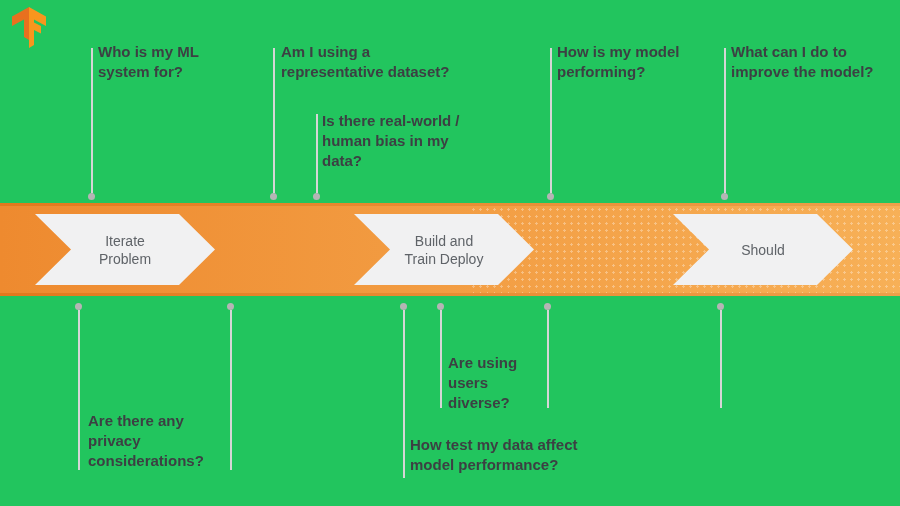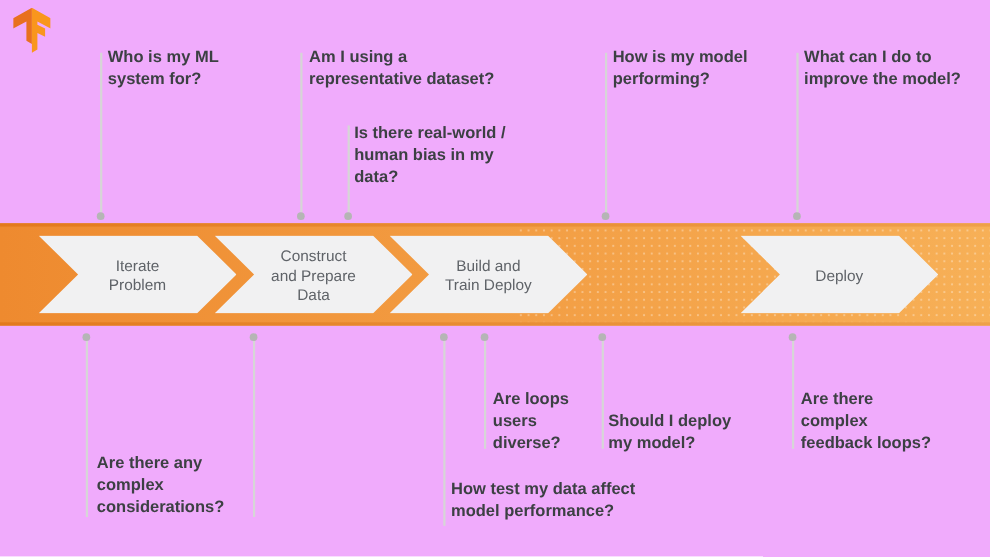--- a/index.html
+++ b/index.html
@@ -1,18 +1,18 @@
 <!DOCTYPE html>
 <html style="--band-left: #ee8a2f; --band-right: #f7b057; --band-edge: #e2791d; --chevron-fill: #f1f1f2; --stage-label: #5f6368; --question-text: #3c4043; --connector-line: #d6d6d6; --connector-dot: #b5b5b5; --logo-dark: #e8701f; --logo-light: #f9961d;"><head>
 <meta charset="utf-8">
 <style>
   html,body{margin:0;padding:0;background:#fff;}
   *{box-sizing:border-box;}
   .canvas{
-    position:relative;width:900px;height:506px;background:#f0abfc;overflow:hidden;
+    position:relative;width:900px;height:506px;background:#22c55e;overflow:hidden;
     font-family:"Liberation Sans",sans-serif;
   }
   .tf-logo{position:absolute;left:12px;top:7px;width:34px;height:42px;}
   .question{
     position:absolute;font-weight:bold;font-size:15px;line-height:20px;
     color:var(--question-text,#3c4043);white-space:pre-line;
   }
   .vline{
     position:absolute;width:2px;background:var(--connector-line,#d6d6d6);
   }
@@ -82,54 +82,44 @@
 
   <div class="band"></div>
   <div class="band-texture"></div>
   <div class="band-edge top"></div>
   <div class="band-edge bottom"></div>
 
   <div class="chevron" style="left:35px">
     <div class="stage-label">Iterate
 Problem</div>
   </div>
-  <div class="chevron" style="left:195px">
-    <div class="stage-label">Construct
-and Prepare
-Data</div>
-  </div>
   <div class="chevron" style="left:354px">
     <div class="stage-label">Build and
 Train Deploy</div>
   </div>
   <div class="chevron" style="left:673px">
-    <div class="stage-label">Deploy</div>
+    <div class="stage-label">Should</div>
   </div>
 
   <div class="dot" style="left:75px;top:303px"></div>
   <div class="dot" style="left:227px;top:303px"></div>
   <div class="dot" style="left:400px;top:303px"></div>
   <div class="dot" style="left:437px;top:303px"></div>
   <div class="dot" style="left:544px;top:303px"></div>
   <div class="dot" style="left:717px;top:303px"></div>
 
   <div class="vline" style="left:78px;top:310px;height:160px"></div>
   <div class="vline" style="left:230px;top:310px;height:160px"></div>
   <div class="vline" style="left:403px;top:310px;height:168px"></div>
   <div class="vline" style="left:440px;top:310px;height:98px"></div>
   <div class="vline" style="left:547px;top:310px;height:98px"></div>
   <div class="vline" style="left:720px;top:310px;height:98px"></div>
 
   <div class="question" style="left:88px;top:411px;width:150px">Are there any
-complex
+privacy
 considerations?</div>
   <div class="question" style="left:410px;top:435px;width:220px">How test my data affect
 model performance?</div>
-  <div class="question" style="left:448px;top:353px;width:110px">Are loops
+  <div class="question" style="left:448px;top:353px;width:110px">Are using
 users
 diverse?</div>
-  <div class="question" style="left:553px;top:373px;width:140px">Should I deploy
-my model?</div>
-  <div class="question" style="left:728px;top:353px;width:150px">Are there
-complex
-feedback loops?</div>
 
 </div>
 
 </body></html>

